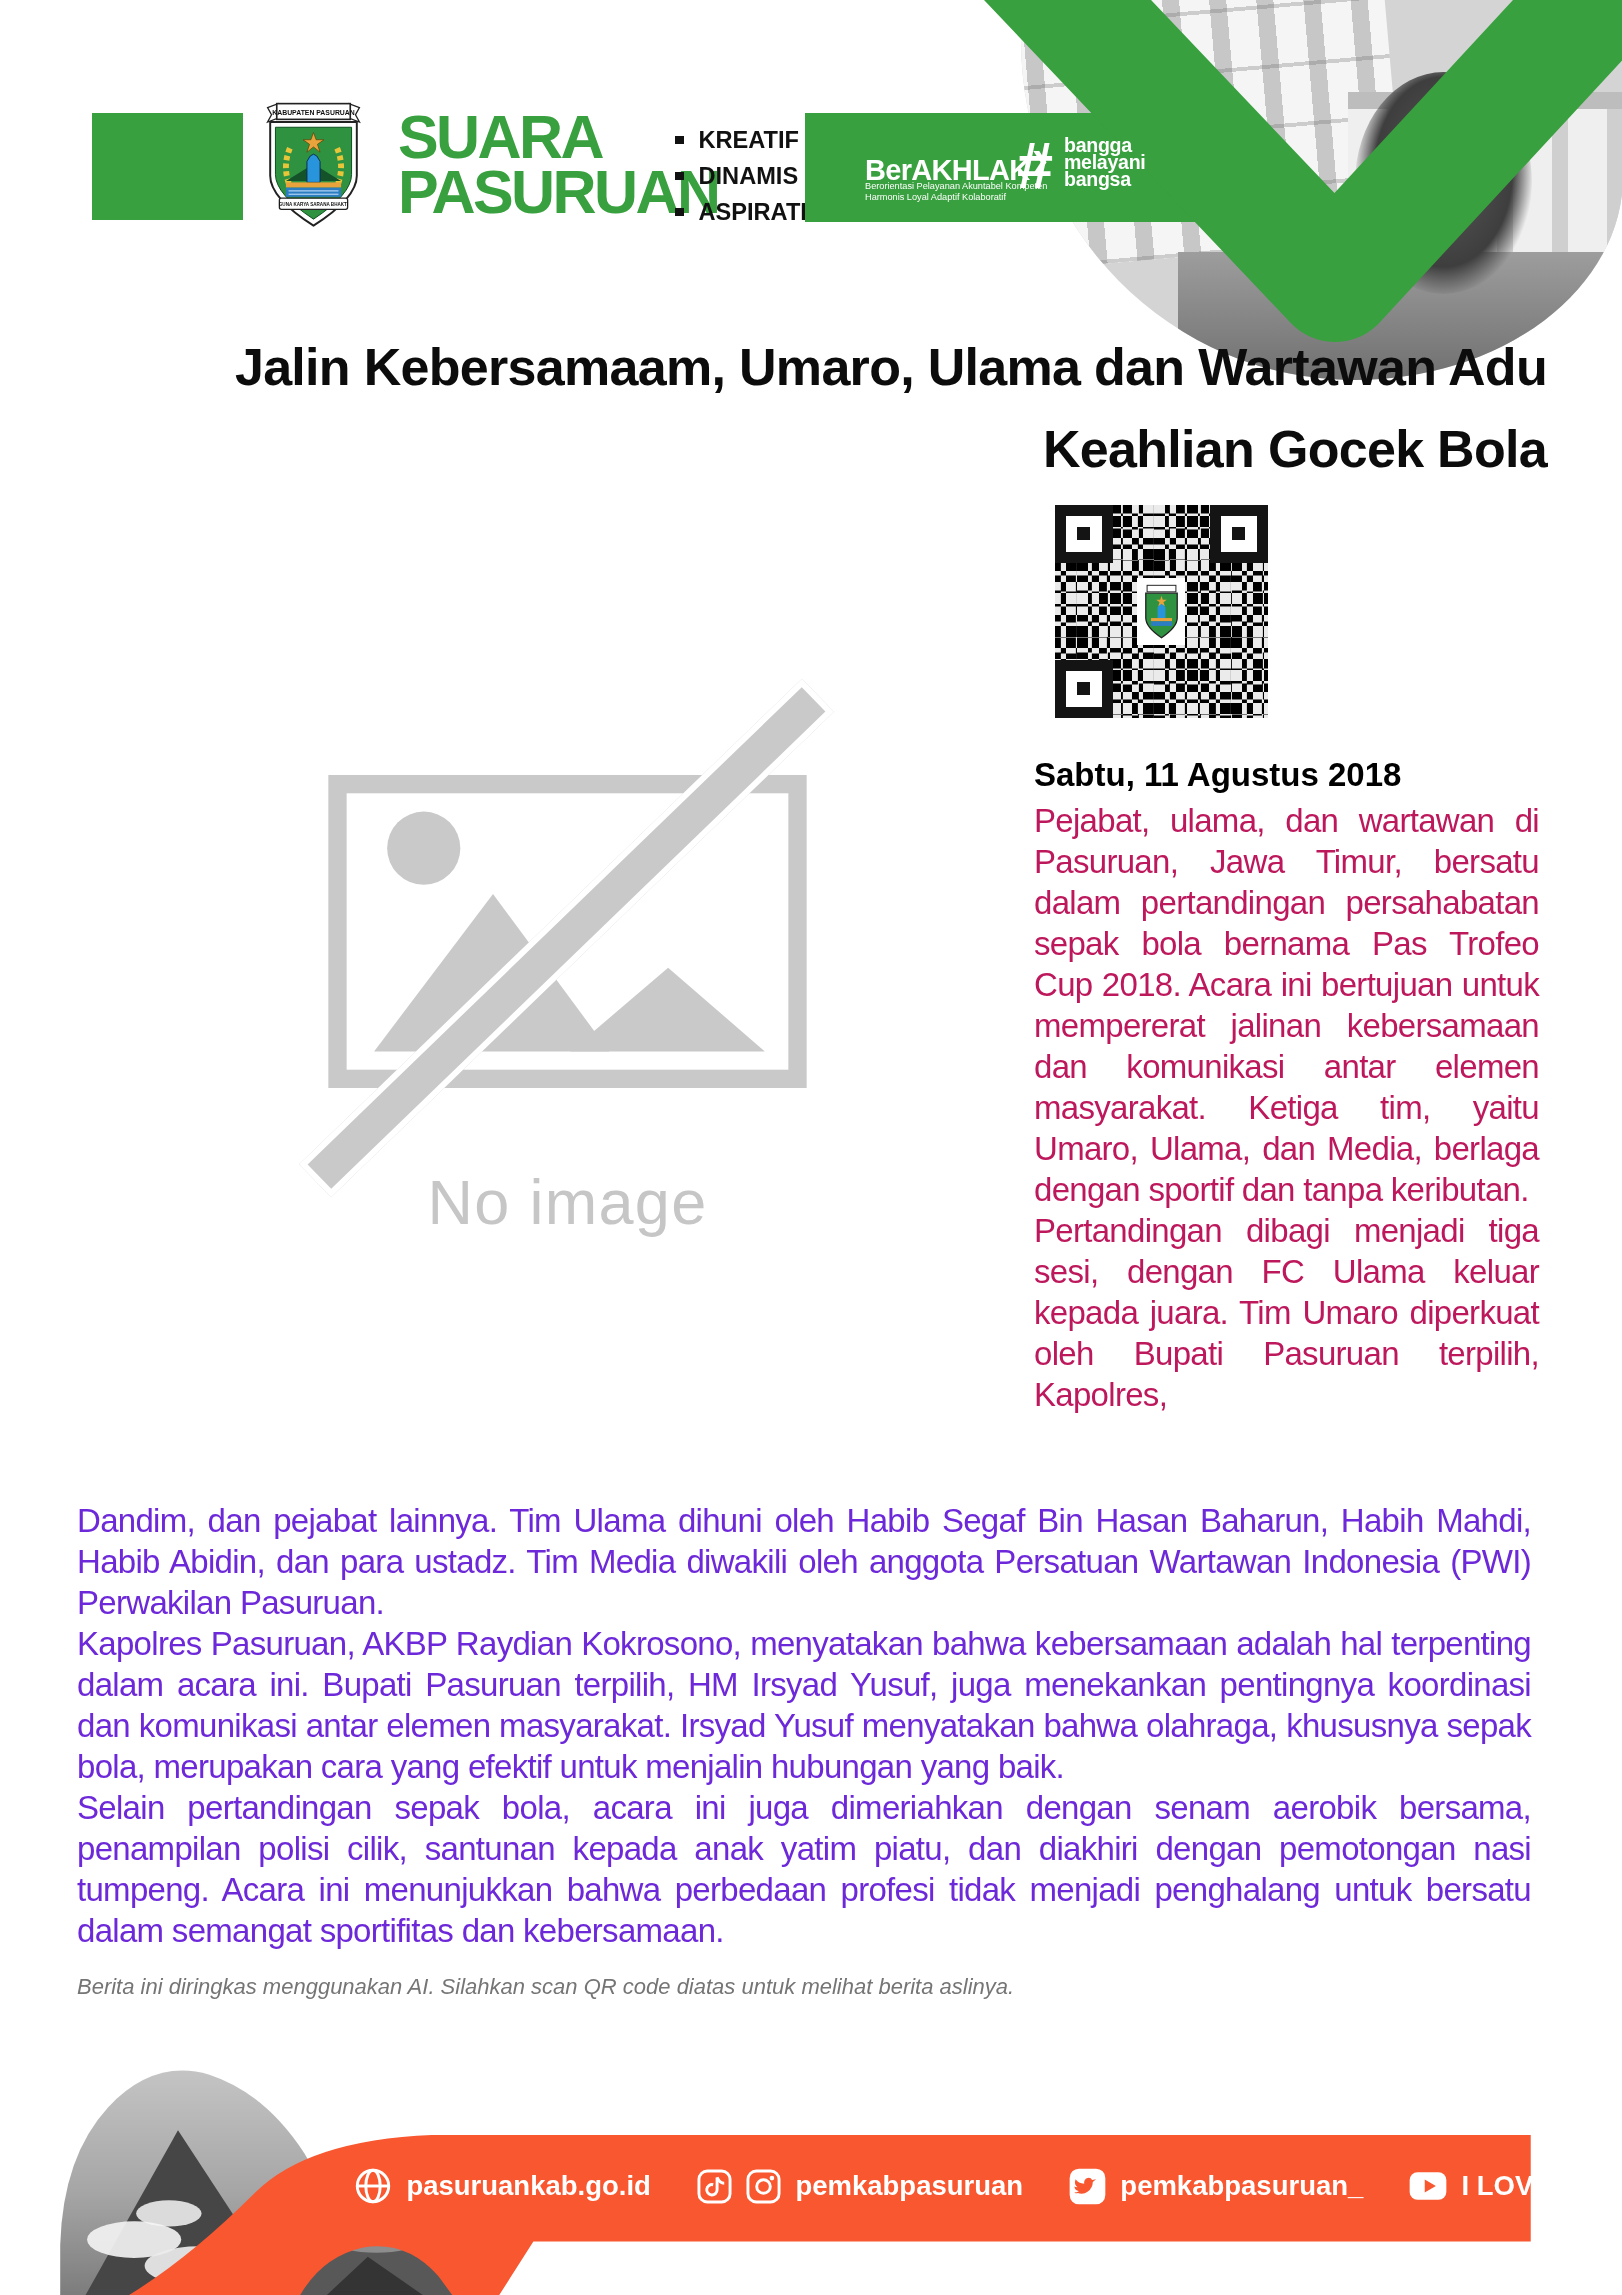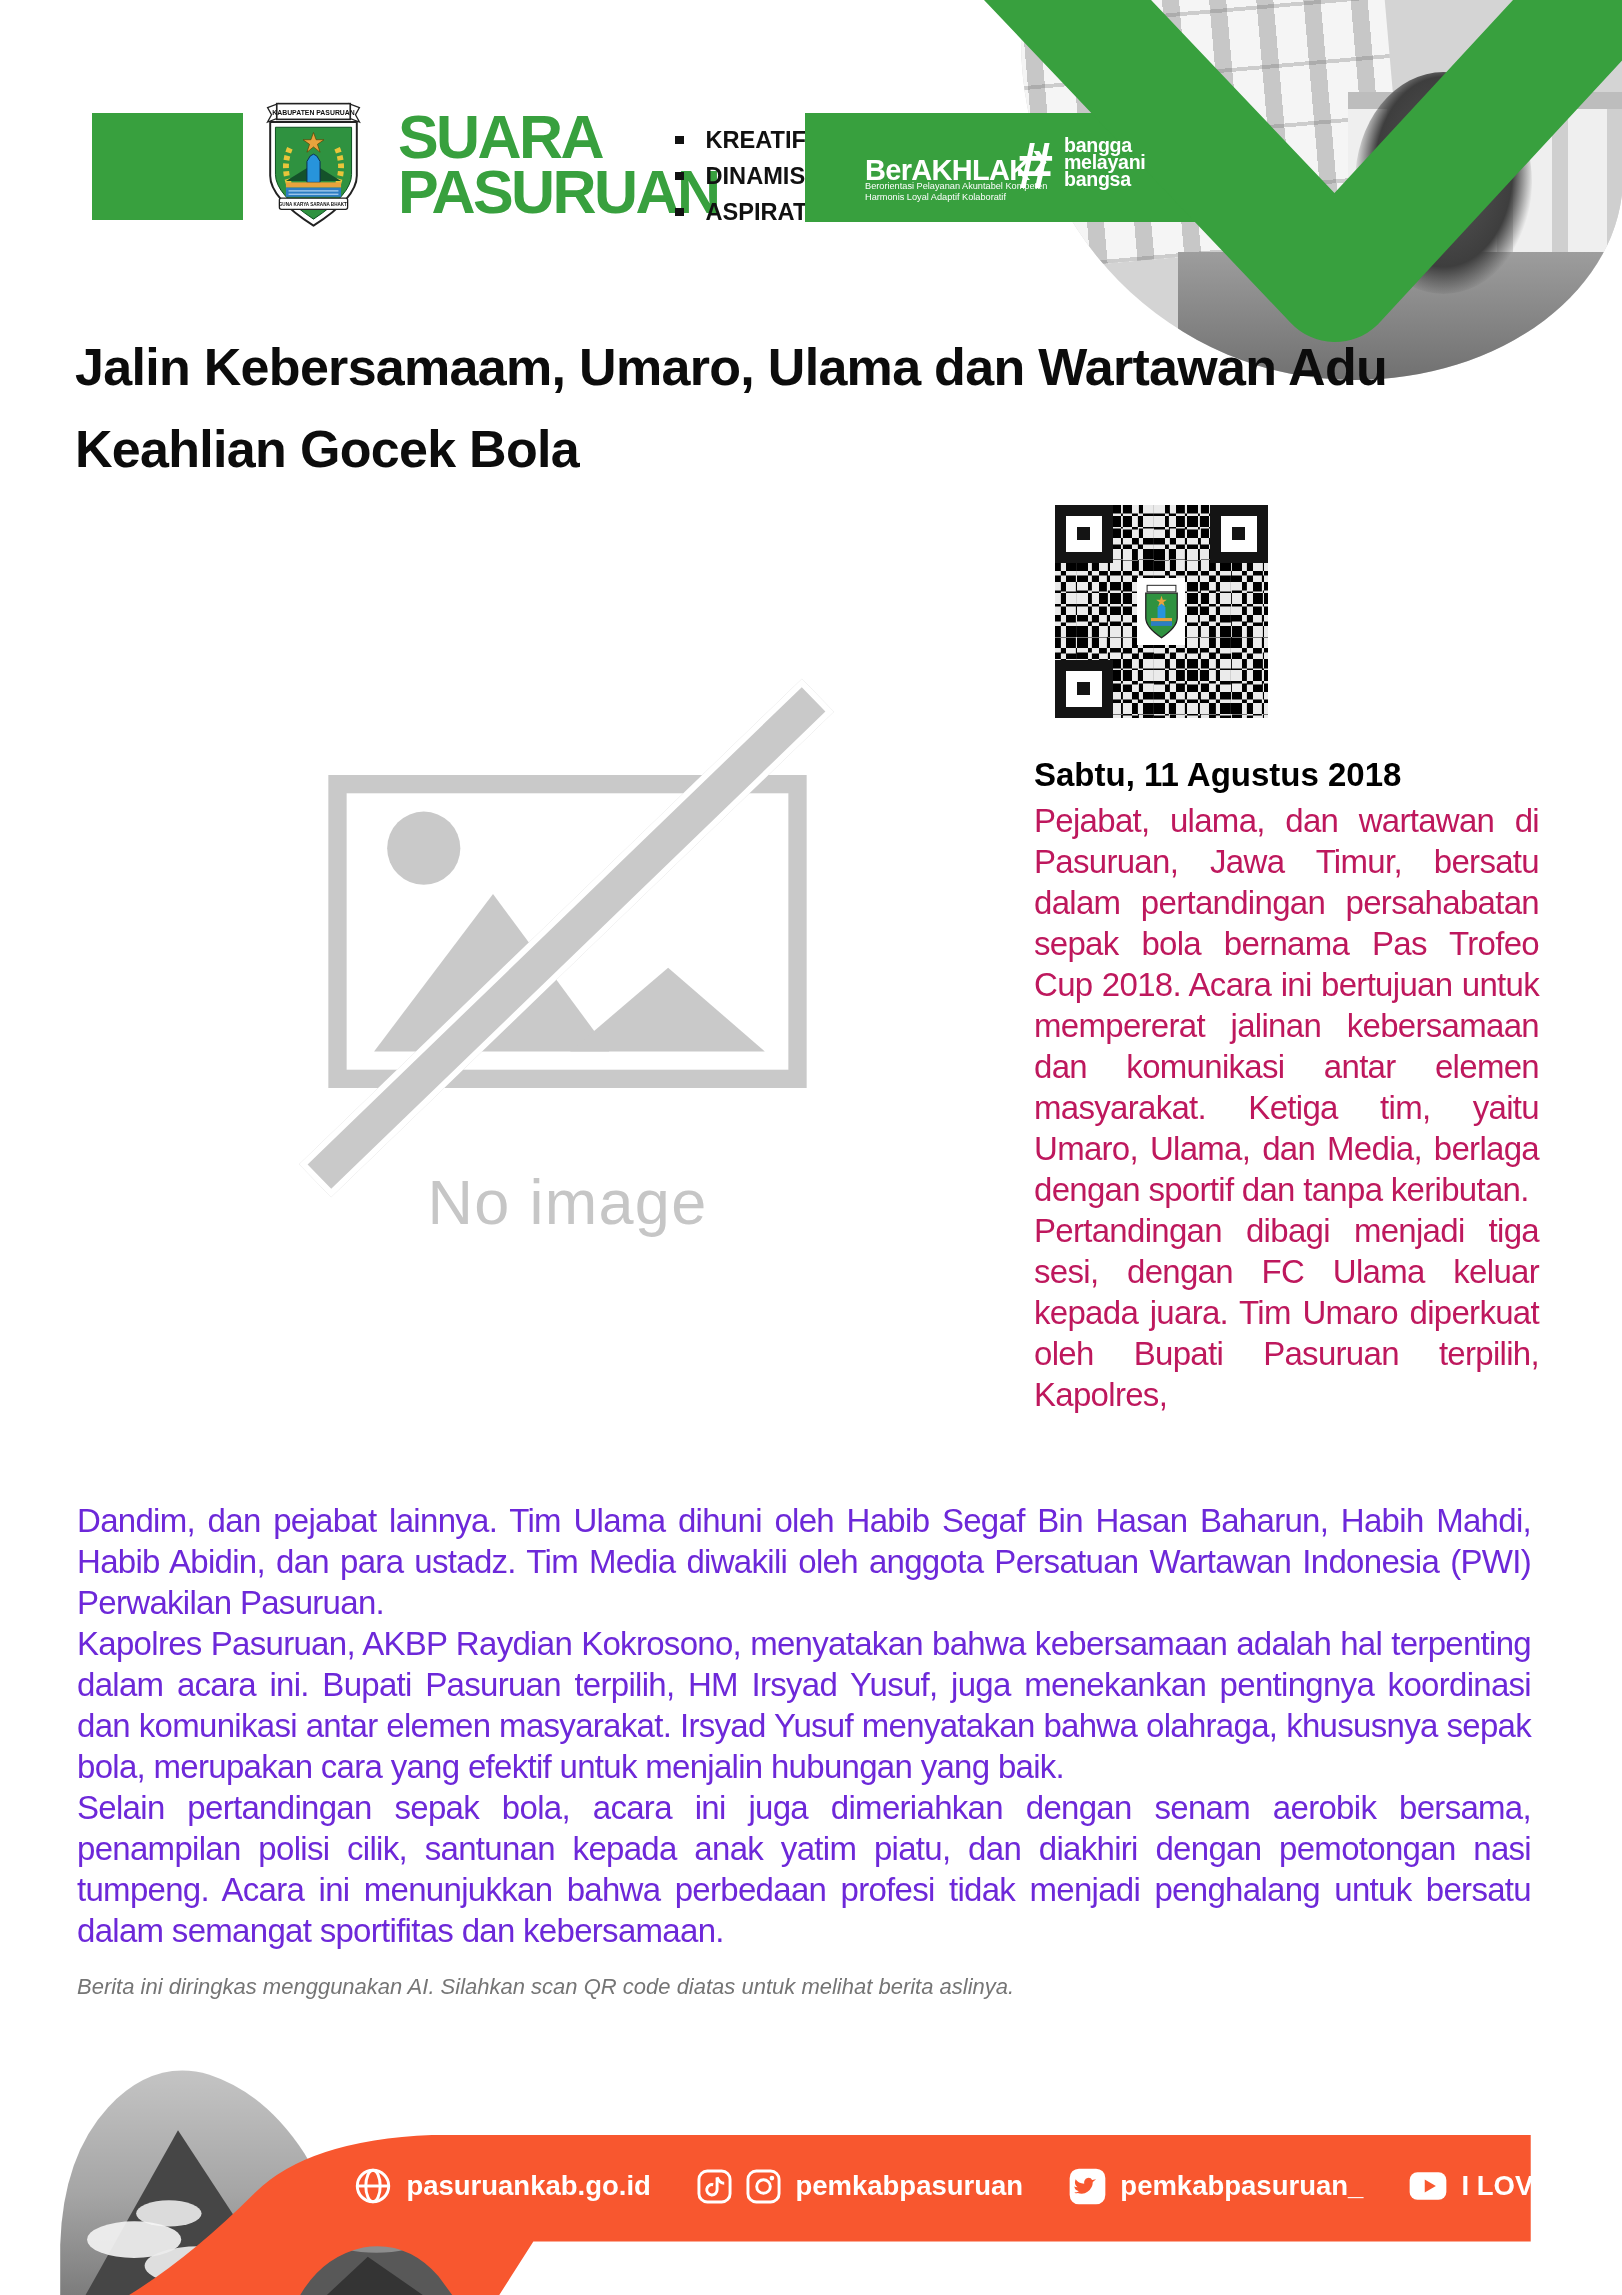--- a/index.html
+++ b/index.html
@@ -7,21 +7,21 @@
        font-family:"Liberation Sans",sans-serif;overflow:hidden}
   .abs{position:absolute}
 
   
   .green-bar{left:92px;top:113px;width:151px;height:107px;background:#38A03E}
   .crest{left:261px;top:98px;width:105px;height:132px}
   .brand{left:398px;top:110px;width:419px;color:#38A03E;font-weight:bold;
          font-size:61px;line-height:55px;letter-spacing:-2.6px;white-space:nowrap}
   .brand .l2{display:block}
   .tagline{left:675px;top:122px;font-size:23.6px;font-weight:bold;color:#111;line-height:36px}
-  .tag-item{display:flex;align-items:center;gap:22px;white-space:nowrap}
+  .tag-item{display:flex;align-items:center;gap:15px;white-space:nowrap}
   .sq{width:8.5px;height:8.5px;background:#111;display:inline-block;flex:0 0 auto}
 
   .band{left:805px;top:113px;width:510px;height:109px;background:#38A03E;
         clip-path:polygon(0 0,76% 0,100% 100%,0 100%)}
   .berakhlak{left:865px;top:148px;color:#fff;font-weight:bold;font-size:29px;
              letter-spacing:-0.7px;white-space:nowrap}
   .berakhlak .chev{font-size:22px;vertical-align:11.8px;margin-left:1.3px}
   .bsub{left:865px;top:181px;color:#fff;font-size:9.2px;line-height:11px;white-space:nowrap}
   .hash{left:1016px;top:128px;color:#fff;font-weight:bold;font-style:italic;font-size:65px}
   .bangga{left:1064px;top:137px;color:#fff;font-weight:bold;font-size:19.6px;line-height:17px;letter-spacing:-0.3px}
@@ -35,21 +35,21 @@
   .bldgB{position:absolute;left:327px;top:92px;width:275px;height:177px;
          background:repeating-linear-gradient(90deg,#efefef 0 39px,#cfcfcf 39px 55px);
          border-top:17px solid #bdbdbd}
   .lawn{position:absolute;left:157px;top:252px;width:445px;height:131px;
         background:linear-gradient(#9d9d9d,#6f6f6f)}
   .tree{position:absolute;left:334px;top:72px;width:177px;height:222px;border-radius:50%;
         background:radial-gradient(ellipse at 50% 45%,#595959 0%,#3e3e3e 55%,rgba(62,62,62,0) 72%)}
   .vcheck{left:916px;top:0;width:707px;height:419px}
 
   
-  .title{left:75px;top:326px;width:1472px;text-align:left;color:#0c0c0c;
+  .title{left:75px;top:326px;width:1472px;text-align:right;color:#0c0c0c;
          font-weight:bold;font-size:52px;line-height:82px;letter-spacing:-0.7px}
   .qr{left:1055px;top:505px;width:213px;height:213px;
       background:repeating-conic-gradient(#141414 0% 25%,#fff 0% 50%) 0px 0px/22px 22px,
                  repeating-conic-gradient(#fff 0% 25%,#141414 0% 50%) 5.9px 8.5px/31px 31px;
       background-blend-mode:difference}
   .qf{position:absolute;width:58px;height:58px;border:11px solid #141414;background:#fff;box-sizing:border-box}
   .qf::after{content:"";position:absolute;left:11px;top:11px;width:13px;height:13px;background:#141414}
   .qf.tl{left:0;top:0}.qf.tr{right:0;top:0}.qf.bl{left:0;bottom:0}
   .qcenter{position:absolute;left:82px;top:73px;width:48px;height:67px;background:#fff;
            display:flex;align-items:center;justify-content:center}

